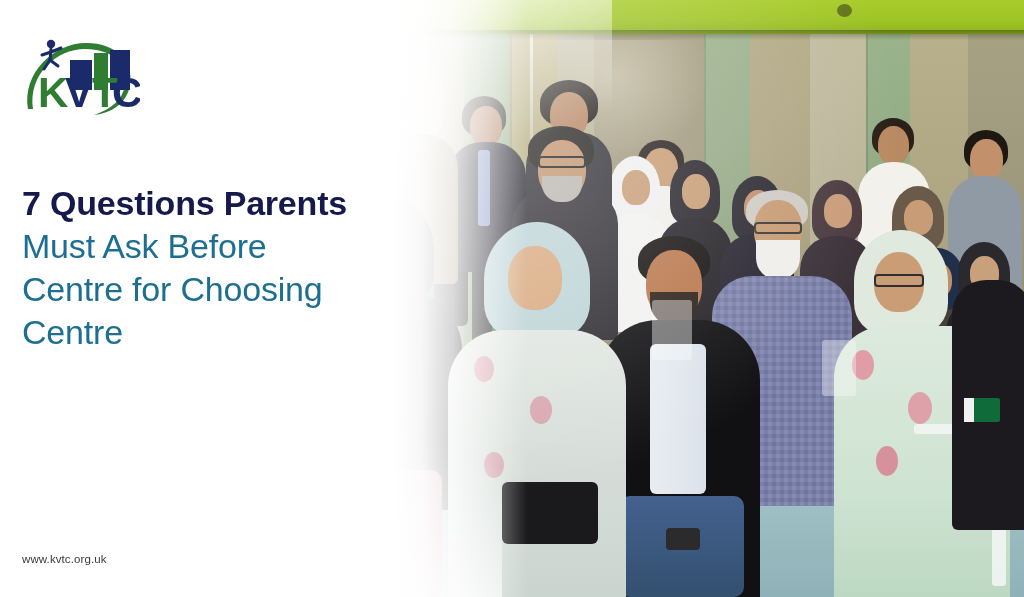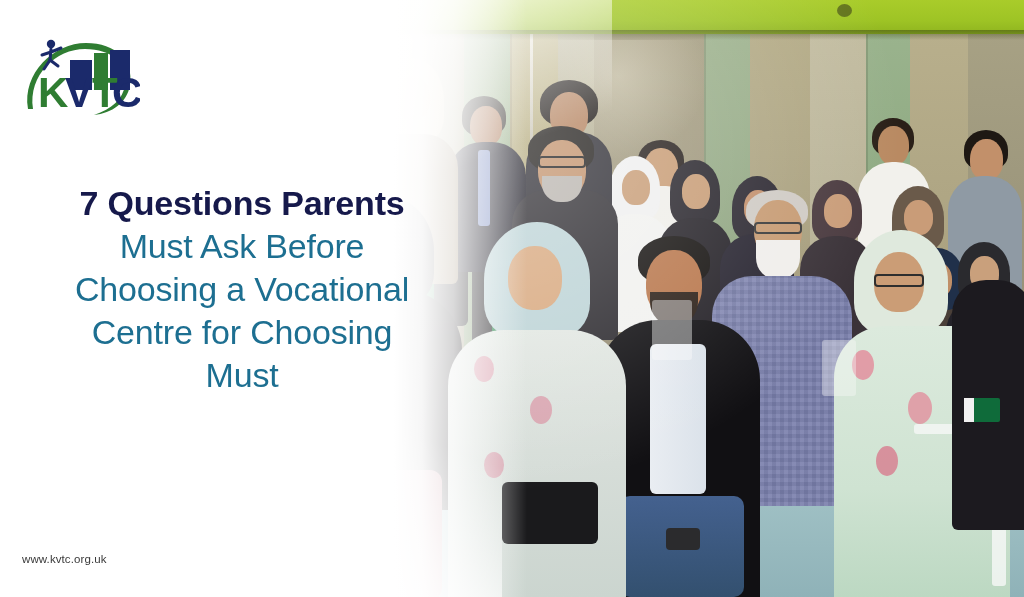--- a/index.html
+++ b/index.html
@@ -64,21 +64,21 @@
   .fade-bottom{position:absolute;left:0;bottom:0;width:150px;height:230px;
     background:linear-gradient(20deg,rgba(255,255,255,.9),rgba(255,255,255,0) 65%);}
 
   
   .left{position:absolute;left:0;top:0;width:470px;height:597px;}
 
   .logo{position:absolute;left:20px;top:33px;width:120px;height:90px;}
   .logo svg{display:block;}
 
   .headline{position:absolute;left:22px;top:182px;width:440px;}
-  .hl-line{font-size:34px;line-height:43px;letter-spacing:-0.2px;white-space:nowrap;text-align:center;}
+  .hl-line{font-size:34px;line-height:43px;letter-spacing:-0.2px;white-space:nowrap;}
   .hl-1{font-weight:bold;color:#16194b;}
   .hl-rest{font-weight:normal;color:#1d6f91;}
 
   .site-url{position:absolute;left:22px;top:553px;font-size:11.5px;color:#3a3a3a;
     letter-spacing:.1px;}
 </style>
 </head>
 <body>
 
 <div id="banner">
@@ -322,21 +322,20 @@
           <path d="M30,27 L38,33"></path>
           <path d="M31,19 L22,22"></path>
           <path d="M31,19 L41,15"></path>
         </g>
       </svg>
     </div>
 
     <div class="headline">
       <div class="hl-line hl-1">7 Questions Parents</div>
       <div class="hl-line hl-rest">Must Ask Before</div>
-      <div class="hl-line hl-rest">Choosing a Vocational</div>
       <div class="hl-line hl-rest">Centre for Choosing</div>
-      <div class="hl-line hl-rest">Must</div>
+      <div class="hl-line hl-rest">Centre</div>
     </div>
 
     <div class="site-url">www.kvtc.org.uk</div>
   </div>
 
 </div>
 
 </body></html>

